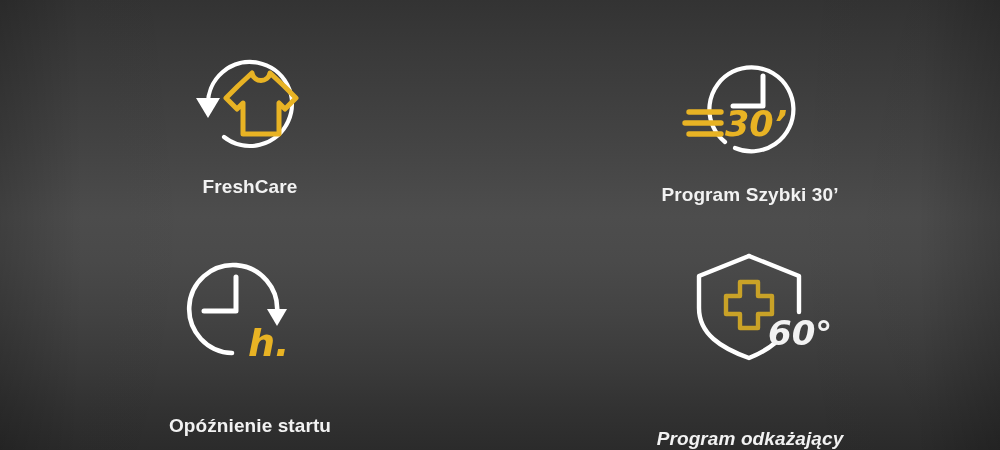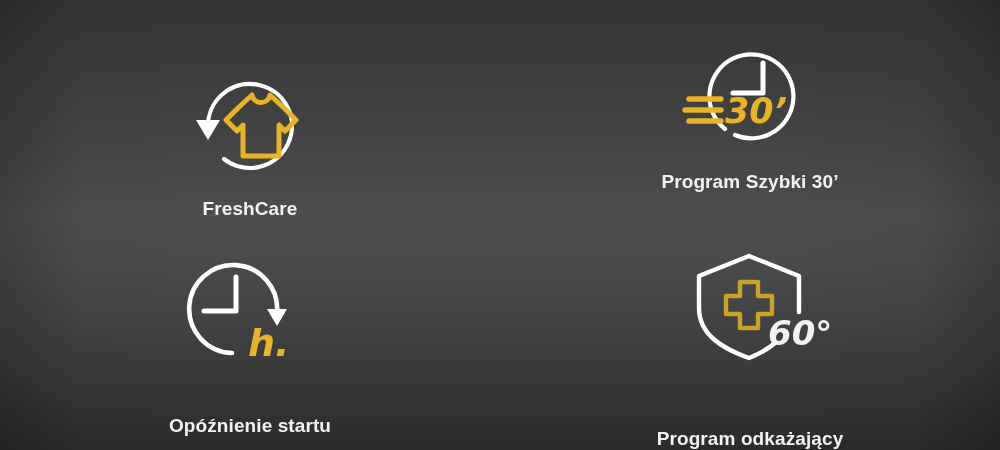--- a/index.html
+++ b/index.html
@@ -42,22 +42,22 @@
     display: grid;
     grid-template-columns: 1fr 1fr;
     grid-template-rows: 1fr 1fr;
   }
   .cell {
     position: relative;
     display: flex;
     flex-direction: column;
     align-items: center;
   }
-  .cell-tl { justify-content: flex-start; padding-top: 64px; }
-  .cell-tr { justify-content: flex-start; padding-top: 41px; }
+  .cell-tl { justify-content: flex-start; padding-top: 42px; }
+  .cell-tr { justify-content: flex-start; padding-top: 54px; }
   .cell-bl { justify-content: flex-start; padding-top: 28px; }
   .cell-br { justify-content: space-between; padding-top: 22px; }
 
   .icon-wrap {
     width: 150px;
     height: 112px;
     display: flex;
     align-items: center;
     justify-content: center;
   }
@@ -67,21 +67,21 @@
     color: #f2f2f2;
     font-weight: bold;
     font-size: 19px;
     letter-spacing: 0.1px;
     white-space: nowrap;
     text-align: center;
   }
   .cap-tl { margin-top: 22px; }
   .cap-tr { margin-top: 18px; }
   .cap-bl { margin-top: 44px; }
-  .cap-br { margin-top: 48px; }
+  .cap-br { margin-top: 48px; font-style: italic; }
 
   svg { display: block; overflow: visible; }
   .yellow-text {
     font-family: "DejaVu Sans", sans-serif;
     font-weight: bold;
     font-style: italic;
   }
 </style>
 </head>
 <body>

